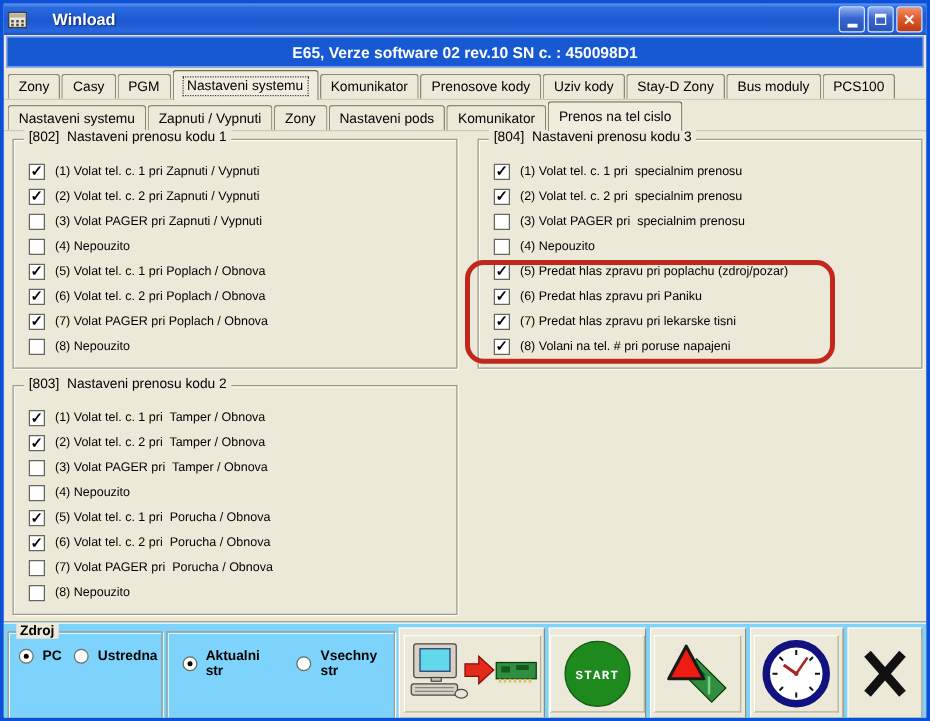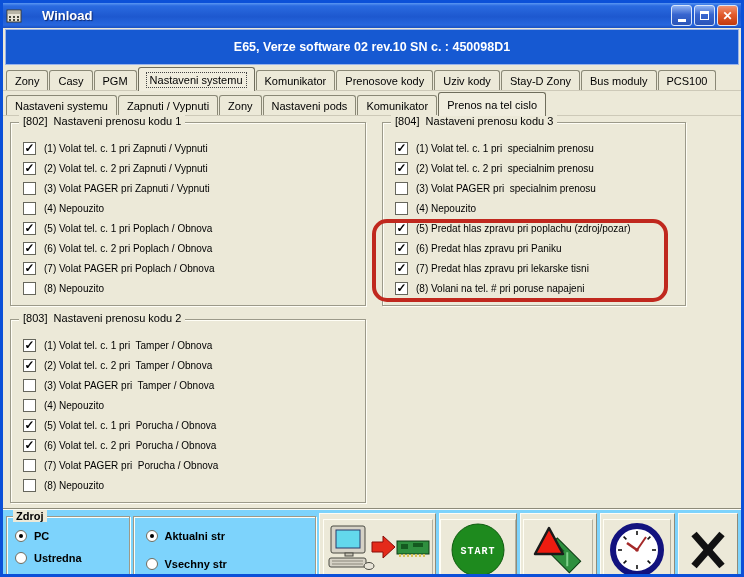--- a/index.html
+++ b/index.html
@@ -22,21 +22,21 @@
   .win-controls{margin-left:auto;display:flex;gap:2px;}
   .win-btn{width:21px;height:21px;border-radius:3px;border:1px solid #d9e6fb;
     display:flex;align-items:center;justify-content:center;position:relative;cursor:default;}
   .win-btn.blue{background:linear-gradient(180deg,#8fb2f2,#3765cf 45%,#2a55b8);}
   .win-btn.red{background:linear-gradient(180deg,#f0926f,#e25b2d 45%,#c13a0e);}
   .glyph-min{width:8px;height:3px;background:#fff;margin-top:9px;}
   .glyph-max{width:9px;height:9px;border:1px solid #fff;border-top:3px solid #fff;}
   .glyph-x{color:#fff;font-size:12px;font-weight:bold;line-height:1;}
   
   .header{
-    margin:1px 2px;height:36px;background:#1659d2;border:1px solid #9ab4ea;
+    margin:1px 2px;height:25px;background:#1659d2;border:1px solid #9ab4ea;
     color:#fff;font-weight:bold;font-size:12.5px;
     display:flex;align-items:center;justify-content:center;white-space:pre;
   }
   
   .tabstrip{display:flex;align-items:flex-end;height:25px;padding:0 0 0 3px;border-bottom:1px solid #cdc9b8;position:relative;}
   .tab{
     height:20px;padding:0 8px;margin-right:1px;
     border:1px solid #8a8876;border-bottom:none;border-radius:3px 3px 0 0;
     background:#ece9d8;font-size:11px;display:flex;align-items:center;white-space:pre;
     position:relative;cursor:default;
@@ -53,34 +53,34 @@
   .rows{padding:15px 0 0 12px;}
   .check-row{display:flex;align-items:center;height:20px;cursor:default;}
   .checkbox{
     width:13px;height:13px;background:#fff;border:1px solid #66665c;
     display:flex;align-items:center;justify-content:center;flex:none;
     font-size:12px;font-weight:bold;line-height:10px;color:#000;
   }
   .check-label{margin-left:8px;font-size:10px;white-space:pre;}
   #group-802{left:7px;top:6px;width:356px;height:184px;}
   #group-803{left:7px;top:203px;width:356px;height:184px;}
-  #group-804{left:379px;top:6px;width:304px;height:184px;}
+  #group-804{left:379px;top:6px;width:356px;height:184px;}
   #annotation{
     position:absolute;left:369px;top:103px;width:296px;height:83px;
     border:4px solid #c0281e;border-radius:15px;pointer-events:none;z-index:3;
   }
   
   .bottombar{
     height:80px;display:flex;gap:3px;padding:3px;background:#7dd3fc;
     border-top:1px solid #fdfcf5;box-shadow:0 -1px 0 #8d8b7a;
   }
   .etchbox{border:1px solid #9c9a8a;box-shadow:1px 1px 0 #fffef6, inset 1px 1px 0 #fffef6;position:relative;}
   .zdroj{width:125px;margin-top:3px;}
   .zcaption{position:absolute;top:-7px;left:6px;background:#ece9d8;padding:0 3px;font-size:11px;font-weight:bold;}
-  .radio-col{padding:13px 0 0 8px;display:flex;flex-direction:column;gap:10px;}
+  .radio-col{padding:13px 0 0 8px;display:flex;gap:10px;}
   .radio-row{display:flex;align-items:center;gap:7px;font-size:11px;font-weight:bold;cursor:default;}
   .radio{width:12px;height:12px;border-radius:50%;background:#fff;border:1px solid #6f6d60;position:relative;flex:none;}
   .radio.sel::after{content:'';position:absolute;inset:3px;background:#000;border-radius:50%;}
   .scope{width:186px;margin-top:3px;}
   .scope .radio-col{padding-left:12px;gap:16px;}
   .bcell{
     border:1px solid;border-color:#fdfcf5 #8d8b7a #8d8b7a #fdfcf5;
     display:flex;align-items:center;justify-content:center;background:#ece9d8;
   }
   .icon-btn{

